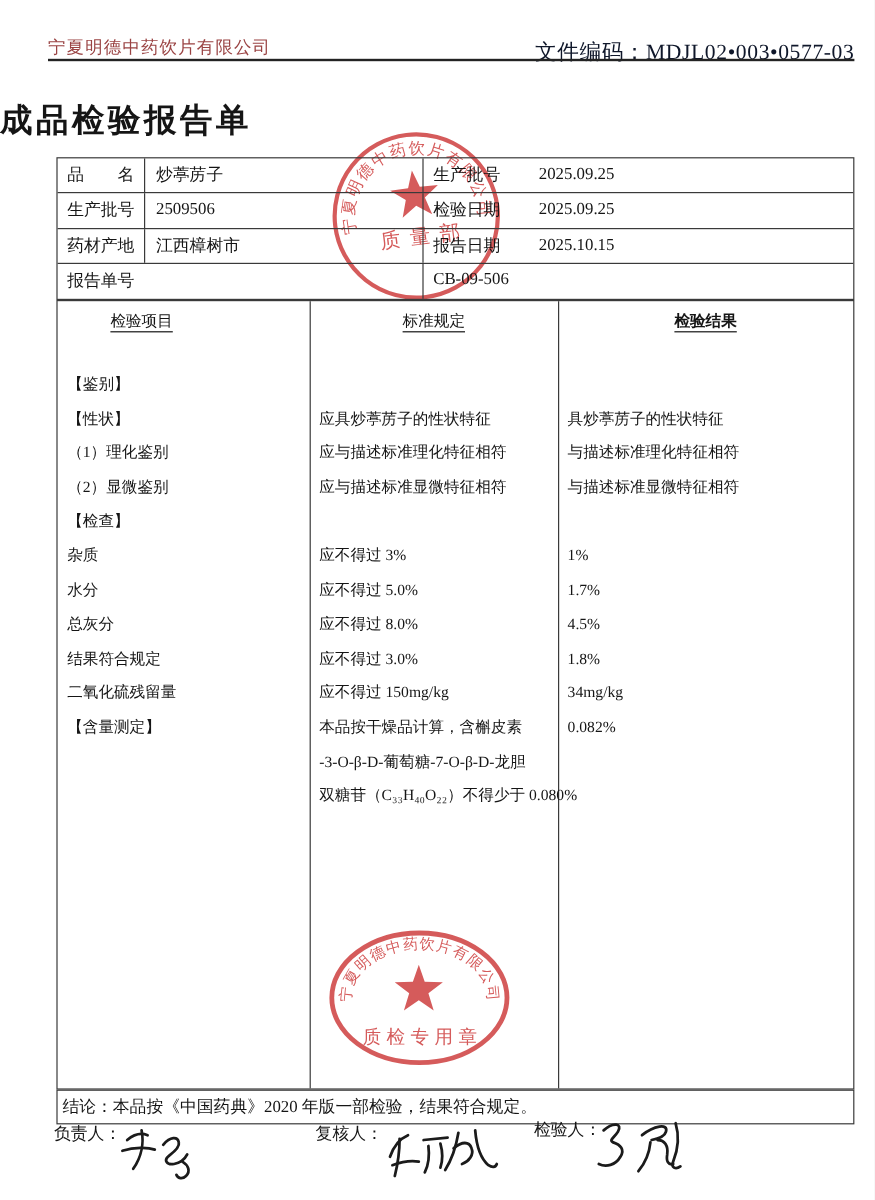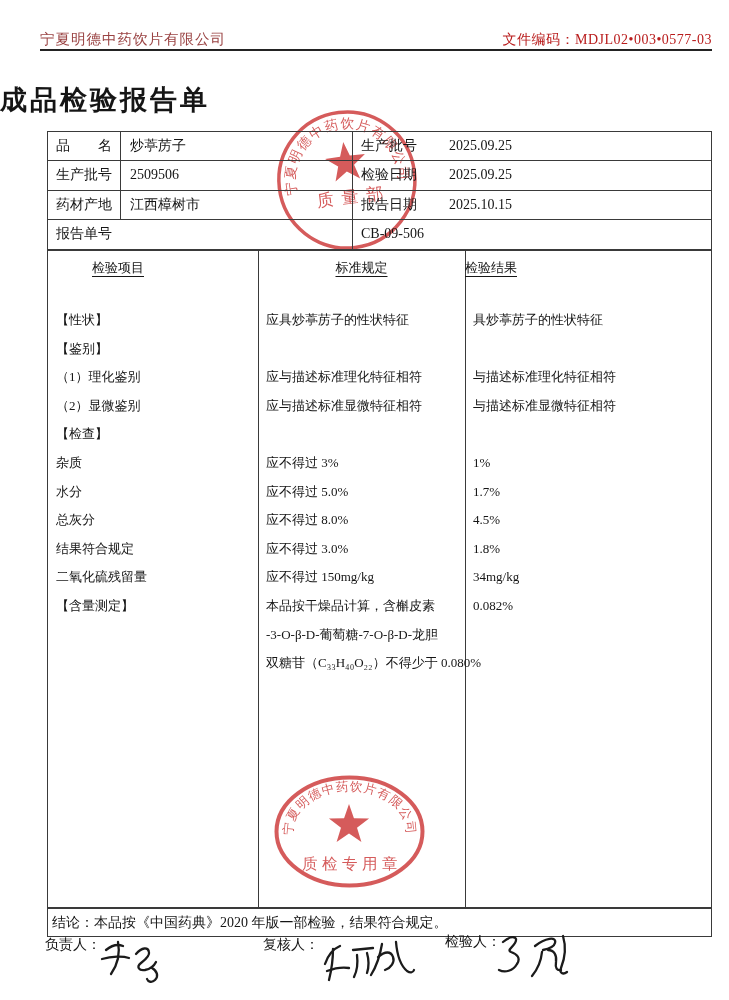--- a/index.html
+++ b/index.html
@@ -3,21 +3,21 @@
 <meta charset="utf-8">
 <style>
   html,body{margin:0;padding:0;background:#e8e8e8;}
   .page{
     position:relative;width:729px;height:1000px;background:#ffffff;
     font-family:"Liberation Serif","DejaVu Serif",serif;
     color:#151515;overflow:hidden;
   }
   
   .lh-company{position:absolute;left:40px;top:30px;font-size:14.5px;color:#9a4343;letter-spacing:1px;}
-  .lh-code{position:absolute;right:17px;top:31px;font-size:14px;color:#b91c1c;letter-spacing:.5px;}
+  .lh-code{position:absolute;right:17px;top:31px;font-size:18px;color:#0f172a;letter-spacing:.5px;}
   .lh-rule{position:absolute;left:40px;top:49px;width:672px;height:2px;background:#232323;}
   .doc-title{position:absolute;left:0;top:82px;width:729px;text-align:left;
     font-family:"Liberation Sans","DejaVu Sans",sans-serif;
     font-size:27px;font-weight:bold;letter-spacing:3px;padding-right:4px;box-sizing:border-box;}
   
   .info-table{position:absolute;left:47px;top:131px;width:665px;height:119px;
     border:1px solid #3a3a3a;box-sizing:border-box;font-size:14px;}
   .info-row{position:relative;height:29.25px;border-bottom:1px solid #3a3a3a;box-sizing:border-box;}
   .info-row:last-child{border-bottom:none;}
   .cell-a{position:absolute;left:0;top:0;width:73px;height:100%;border-right:1px solid #3a3a3a;
@@ -30,21 +30,21 @@
   .info-row.span .cell-a{width:305px;border-right:1px solid #3a3a3a;}
   
   .spec-table{position:absolute;left:47px;top:250px;width:665px;height:658px;
     border:1px solid #3a3a3a;box-sizing:border-box;font-size:13px;}
   .vline{position:absolute;top:0;bottom:0;width:1px;background:#3a3a3a;}
   .vline.v1{left:210px;} .vline.v2{left:417px;}
   .spec-head{position:absolute;top:8px;left:0;right:0;height:22px;}
   .sh{position:absolute;text-decoration:underline;text-underline-offset:4px;}
   .sh.c1{left:8px;margin-left:36px;}
   .sh.c2{left:210px;width:207px;text-align:center;}
-  .sh.c3{left:417px;right:0;}
+  .sh.c3{left:417px;right:0;text-align:center;font-weight:bold;}
   .spec-rows{position:absolute;top:55px;left:0;right:0;}
   .spec-row{position:relative;height:28.6px;line-height:28.6px;}
   .sc1{position:absolute;left:8px;width:196px;white-space:nowrap;}
   .sc2{position:absolute;left:218px;width:194px;white-space:nowrap;}
   .sc3{position:absolute;left:425px;right:4px;white-space:nowrap;}
   
   .conclusion{position:absolute;left:47px;top:908px;width:665px;height:29px;
     border:1px solid #3a3a3a;box-sizing:border-box;display:flex;align-items:center;
     padding-left:4px;font-size:14px;}
   .sig-label{position:absolute;font-size:14px;text-align:right;}
@@ -114,28 +114,28 @@
   <div class="spec-table">
     <div class="vline v1"></div>
     <div class="vline v2"></div>
     <div class="spec-head">
       <span class="sh c1">检验项目</span>
       <span class="sh c2">标准规定</span>
       <span class="sh c3">检验结果</span>
     </div>
     <div class="spec-rows">
       <div class="spec-row">
+          <span class="sc1">【鉴别】</span>
+          <span class="sc2"></span>
+          <span class="sc3"></span>
+        </div>
+      <div class="spec-row">
           <span class="sc1">【性状】</span>
           <span class="sc2">应具炒葶苈子的性状特征</span>
           <span class="sc3">具炒葶苈子的性状特征</span>
-        </div>
-      <div class="spec-row">
-          <span class="sc1">【鉴别】</span>
-          <span class="sc2"></span>
-          <span class="sc3"></span>
         </div>
       <div class="spec-row">
           <span class="sc1">（1）理化鉴别</span>
           <span class="sc2">应与描述标准理化特征相符</span>
           <span class="sc3">与描述标准理化特征相符</span>
         </div>
       <div class="spec-row">
           <span class="sc1">（2）显微鉴别</span>
           <span class="sc2">应与描述标准显微特征相符</span>
           <span class="sc3">与描述标准显微特征相符</span>

